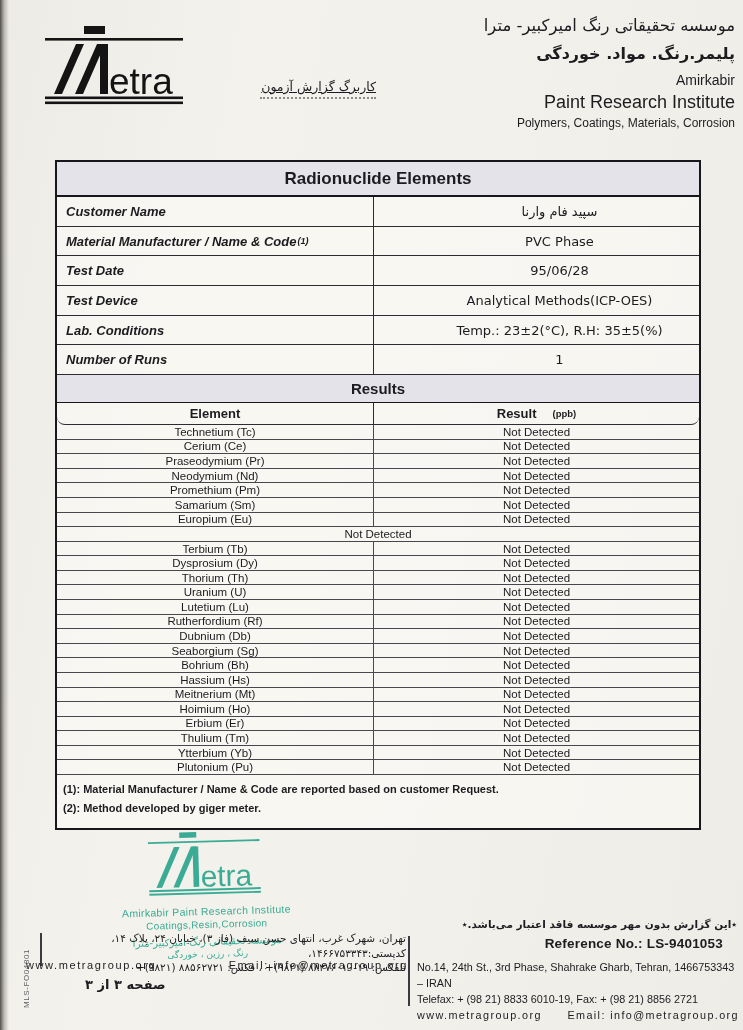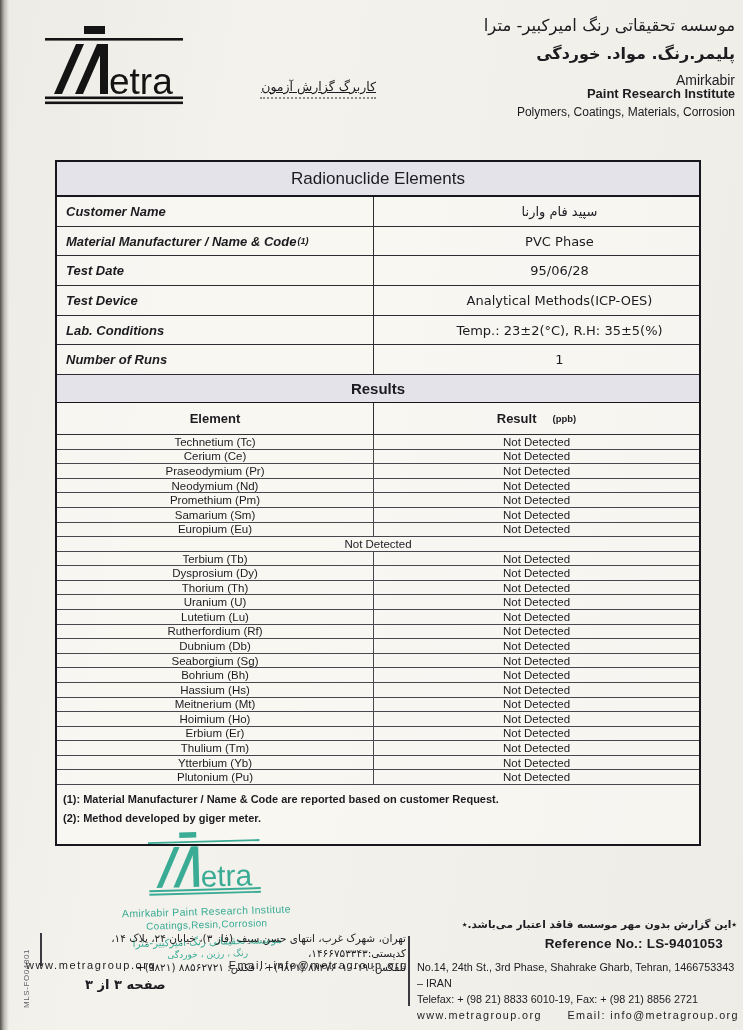--- a/index.html
+++ b/index.html
@@ -18,63 +18,63 @@
     background:linear-gradient(90deg,rgba(55,52,48,.85) 0%,rgba(120,117,110,.45) 45%,rgba(150,148,140,0) 100%);
   }
   .fa{font-family:"DejaVu Sans",sans-serif;}
 
   
   .logo-main{position:absolute;left:42px;top:26px;}
   .org-block{position:absolute;right:8px;top:18px;text-align:right;line-height:1;}
   .org-fa1{font-size:16.5px;font-weight:normal;direction:rtl;}
   .org-fa2{font-size:16px;font-weight:bold;direction:rtl;margin-top:11px;}
   .org-en1{font-size:14px;margin-top:11px;}
-  .org-en2{font-size:13px;font-weight:bold;}
+  .org-en2{font-size:18px;margin-top:6px;}
   .org-en3{font-size:12px;margin-top:6px;}
   .worksheet{
     position:absolute;left:260px;top:79px;width:116px;
     font-size:12.5px;direction:rtl;padding-bottom:3px;
     border-bottom:2px dotted #8a8a8a;
     text-decoration:underline;
   }
 
   
   .report{
     position:absolute;left:55px;top:160px;width:646px;
     border:2.5px solid #17171d;box-sizing:border-box;
     background:rgba(252,251,248,.55);
   }
   .title-band{
     height:33px;background:#e4e3e9;border-bottom:2px solid #17171d;
     display:flex;align-items:center;justify-content:center;
-    font-size:17px;font-weight:normal;
+    font-size:17px;font-weight:bold;
   }
   .info-row{display:flex;height:29.7px;border-bottom:1.6px solid #2c2c32;box-sizing:border-box;gap:46px;}
   .info-label{
     width:317px;box-sizing:border-box;border-right:1.6px solid #2c2c32;
     display:flex;align-items:center;padding-left:9px;
     font-weight:bold;font-style:italic;font-size:13px;
   }
   .info-label sup{font-size:9px;margin-left:1px;}
   .info-value{flex:1;display:flex;align-items:center;justify-content:center;font-size:13px;}
   .results-band{
     height:27px;background:#e4e3e9;border-bottom:1.8px solid #17171d;
     display:flex;align-items:center;justify-content:center;
     font-size:15px;font-weight:bold;
   }
-  .cols-row{display:flex;height:32px;border-bottom:1.4px solid #2c2c32;box-sizing:border-box;font-weight:bold;}
+  .cols-row{display:flex;height:22px;border-bottom:1.4px solid #2c2c32;box-sizing:border-box;font-weight:bold;border-radius:8px;}
   .col-el{width:317px;box-sizing:border-box;border-right:1.4px solid #2c2c32;
     display:flex;align-items:center;justify-content:center;font-size:13px;}
   .col-res{flex:1;display:flex;align-items:center;justify-content:center;font-size:13px;}
   .col-res .unit{font-size:9.5px;margin-left:16px;}
   .data-row{display:flex;height:14.58px;border-bottom:1px solid #47474d;box-sizing:border-box;font-size:11.5px;}
   .cell-el{width:317px;box-sizing:border-box;border-right:1px solid #47474d;
     display:flex;align-items:center;justify-content:center;}
   .cell-res{flex:1;display:flex;align-items:center;justify-content:center;}
-  .footnotes{padding:5px 6px 16px;font-size:11px;font-weight:bold;}
+  .footnotes{padding:5px 6px 10px;font-size:11px;font-weight:bold;}
   .footnotes div{line-height:19px;}
 
   
   .stamp{
     position:absolute;left:106px;top:831px;width:200px;text-align:center;
     color:#2ba68e;transform:rotate(-1.6deg);opacity:.92;line-height:1.15;
   }
   .stamp .s-en1{font-size:10.5px;margin-top:4px;letter-spacing:.3px;}
   .stamp .s-en2{font-size:10px;margin-top:2px;letter-spacing:.3px;}
   .stamp .s-fa1{font-size:10px;margin-top:5px;direction:rtl;}

